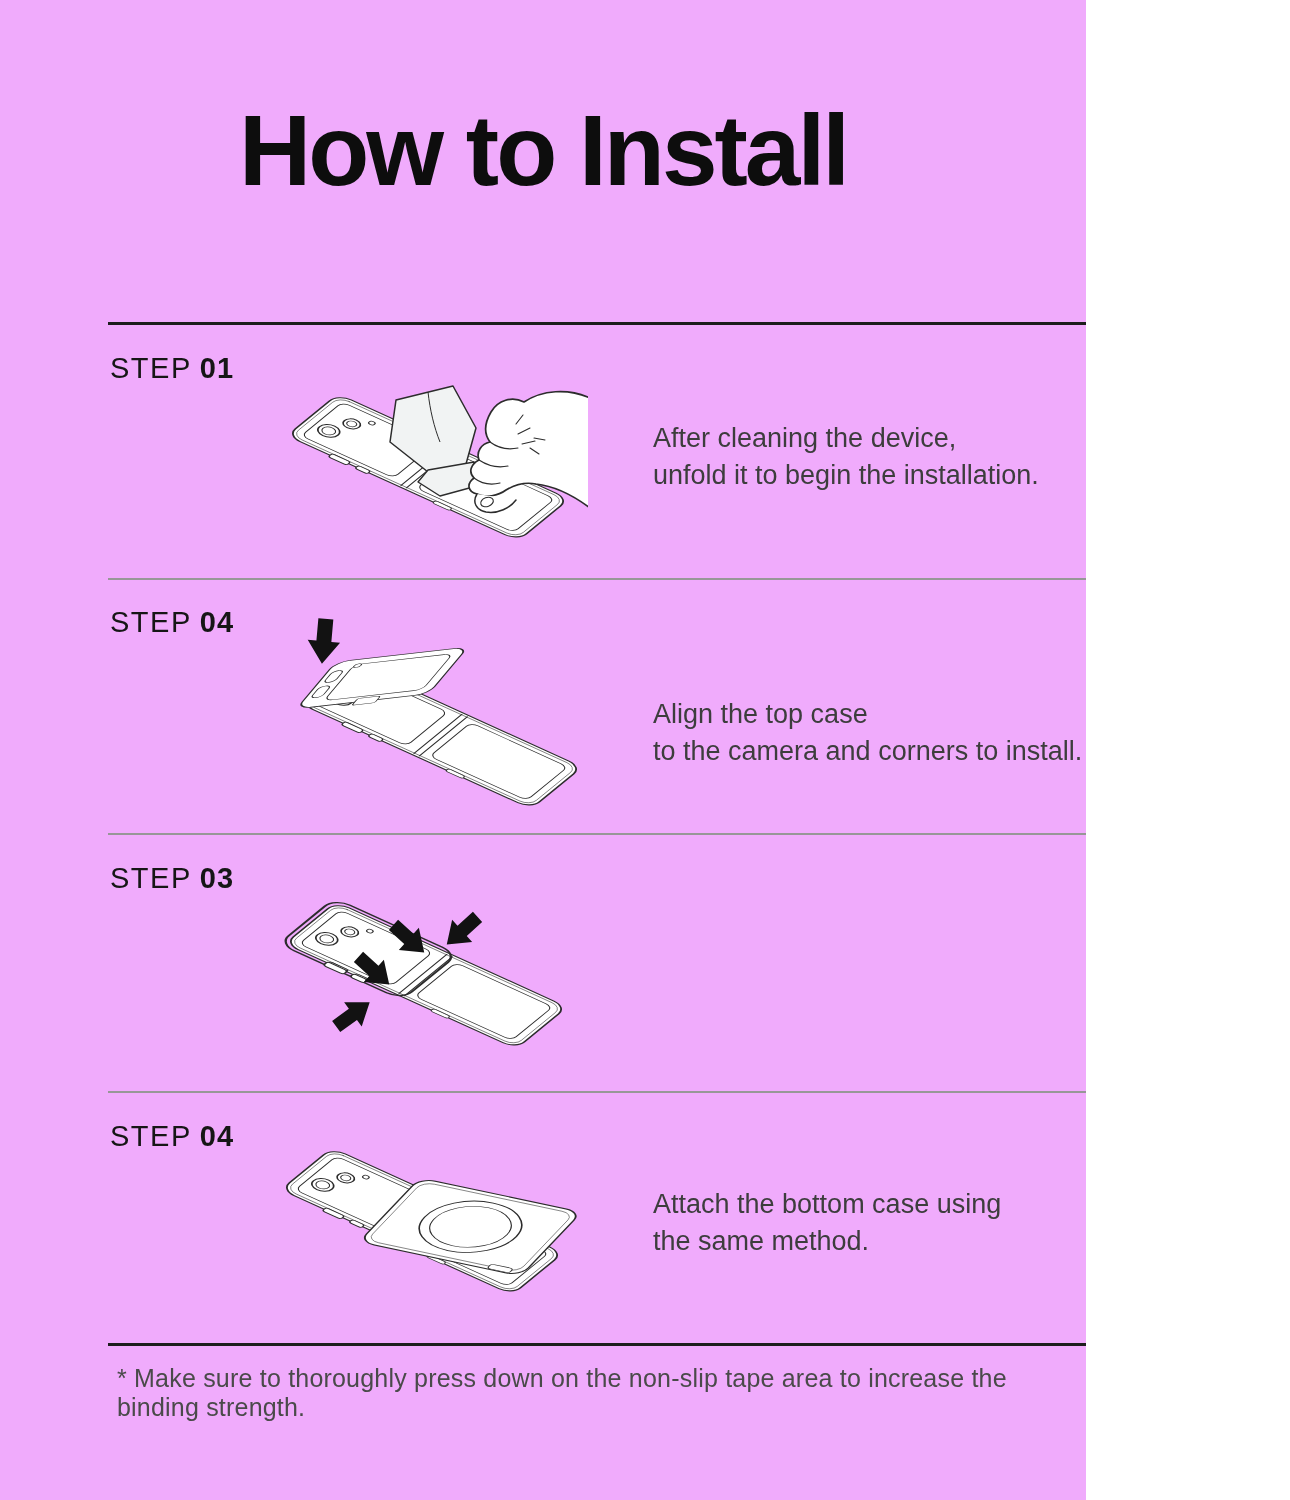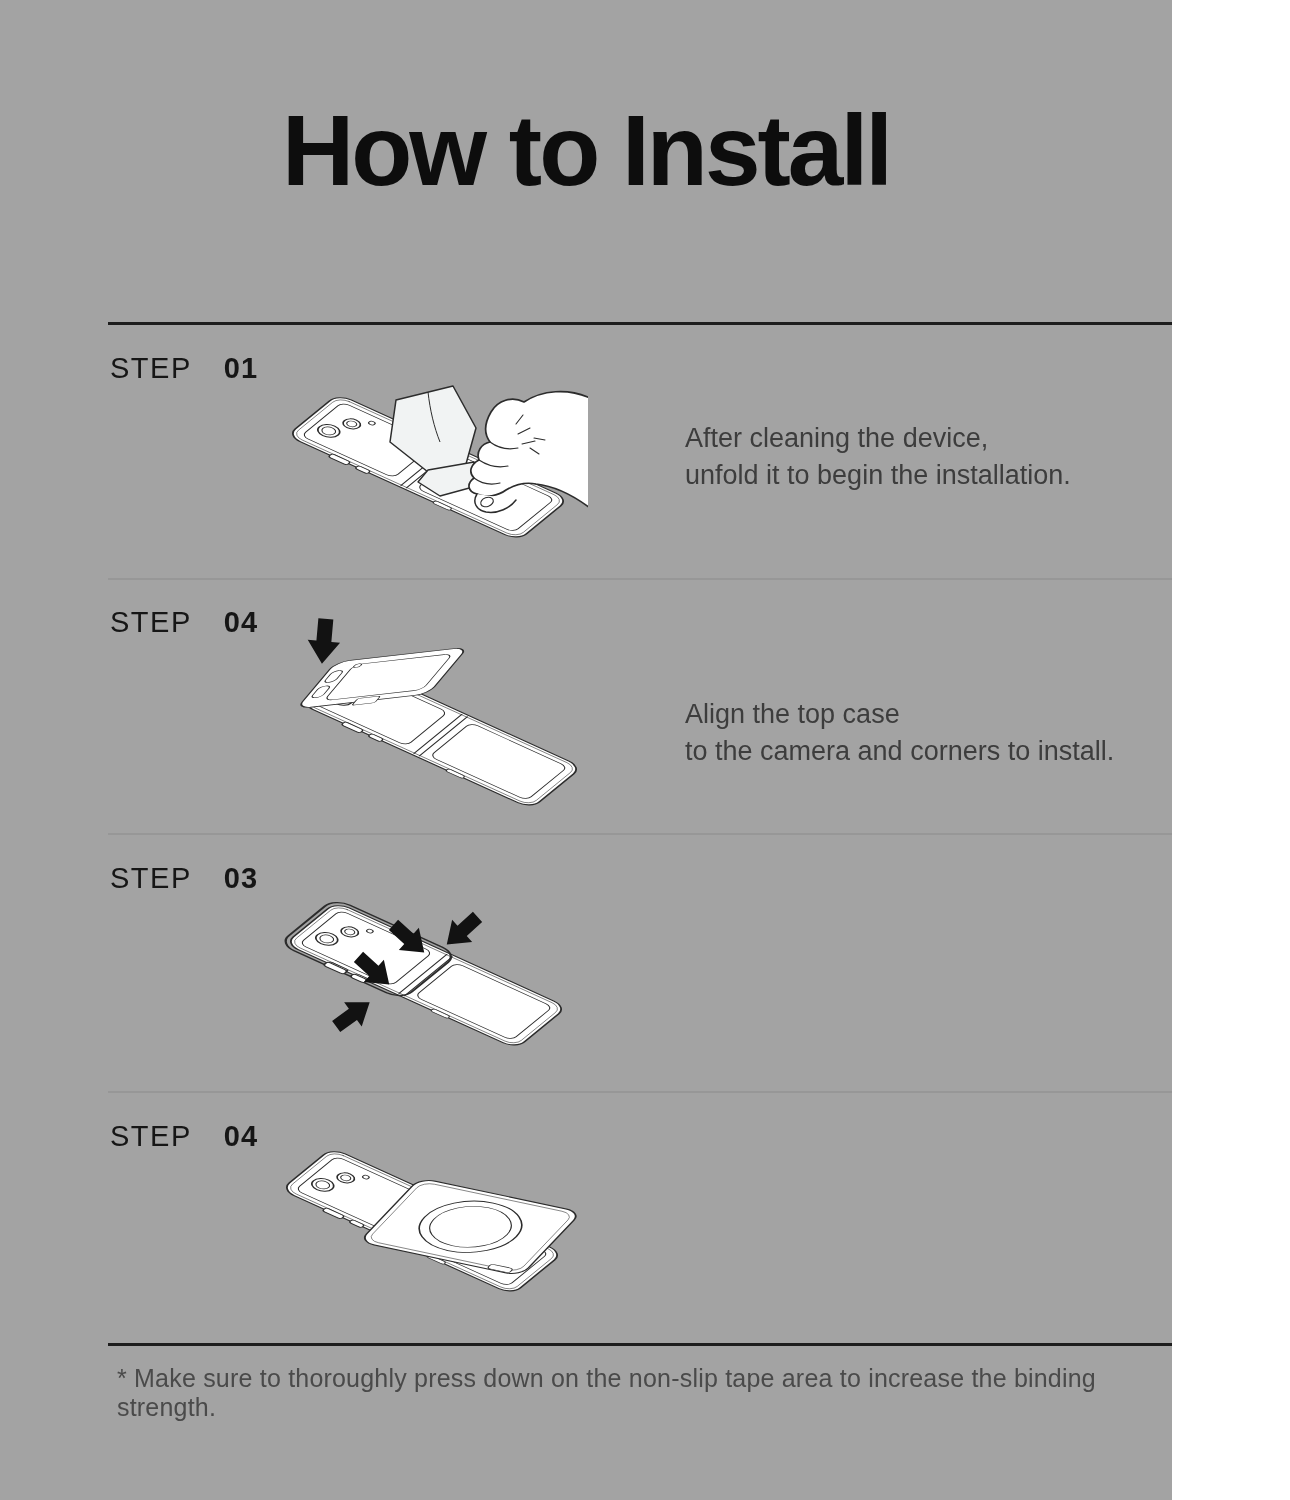--- a/index.html
+++ b/index.html
@@ -1,46 +1,45 @@
 <!DOCTYPE html>
 <html><head>
 <meta charset="utf-8">
 <style>
   html,body{margin:0;padding:0;background:#ffffff;}
   .page{
     position:relative;
-    width:1172px;height:1500px;
-    background:#a3a3a3;
+    width:1086px;height:1500px;
+    background:#f0abfc;
     font-family:"Liberation Sans",sans-serif;
     overflow:hidden;
   }
   .title{
     position:absolute;top:100px;left:0;width:100%;
     text-align:center;
     font-size:100px;font-weight:700;letter-spacing:-3px;
     color:#0d0d0d;line-height:1;
   }
   .rule{position:absolute;left:108px;width:1076px;}
   .rule.strong{height:3px;background:#1d1d1d;}
   .rule.light{height:2px;background:#979797;}
   .step-label{
     position:absolute;left:110px;
     font-size:29px;color:#161616;
-    display:flex;align-items:flex-start;gap:32px;
+    display:flex;align-items:flex-start;gap:8px;
   }
   .step-label .word{font-weight:400;letter-spacing:1.5px;}
   .step-label .num{
     font-family:Liberation Sans, sans-serif;
     font-weight:800;letter-spacing:1px;font-size:29px;
   }
   .step-text{
     position:absolute;left:653px;
     font-size:27px;line-height:37px;color:#3d3d3d;
     white-space:pre-line;
-    margin-left:32px;
   }
   .footnote{
     position:absolute;left:117px;top:1364px;
     font-size:25px;color:#4a4a4a;letter-spacing:0.2px;
   }
   .illo{position:absolute;}
   .illo svg{display:block;}
 </style>
 </head>
 <body>
@@ -166,18 +165,20 @@
       </g>
       <g transform="matrix(0.85,0.18,-0.42,0.44,150,50)" fill="#ffffff" stroke="#2c2c2c" stroke-linejoin="round">
         <rect x="0" y="0" width="190" height="145" rx="18" stroke-width="2"></rect>
         <rect x="6" y="6" width="178" height="133" rx="14" fill="none" stroke-width="0.9" opacity="0.8"></rect>
         <circle cx="95" cy="72" r="54" fill="none" stroke-width="1.7"></circle>
         <circle cx="95" cy="72" r="43" fill="none" stroke-width="1.2"></circle>
         <rect x="150" y="134" width="26" height="10" rx="4" stroke-width="1.2"></rect>
       </g>
     </svg>
   </div>
+  <div class="step-text" style="top:1186px">Attach the bottom case using
+the same method.</div>
 
   <div class="rule strong" style="top:1343px"></div>
 
   <div class="footnote">* Make sure to thoroughly press down on the non-slip tape area to increase the binding strength.</div>
 
 </div>
 
 </body></html>

